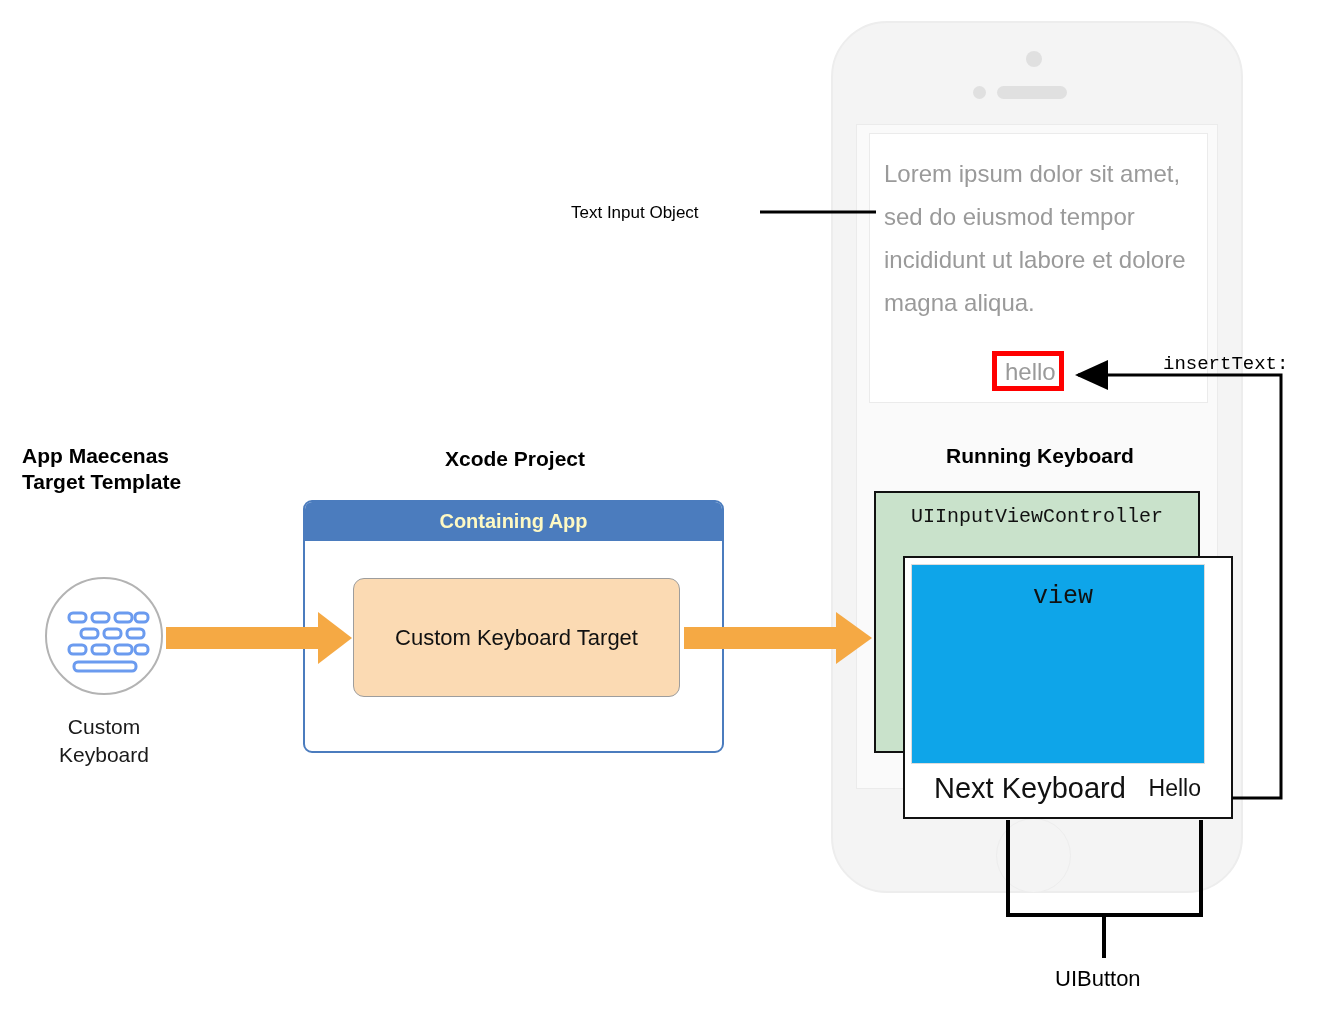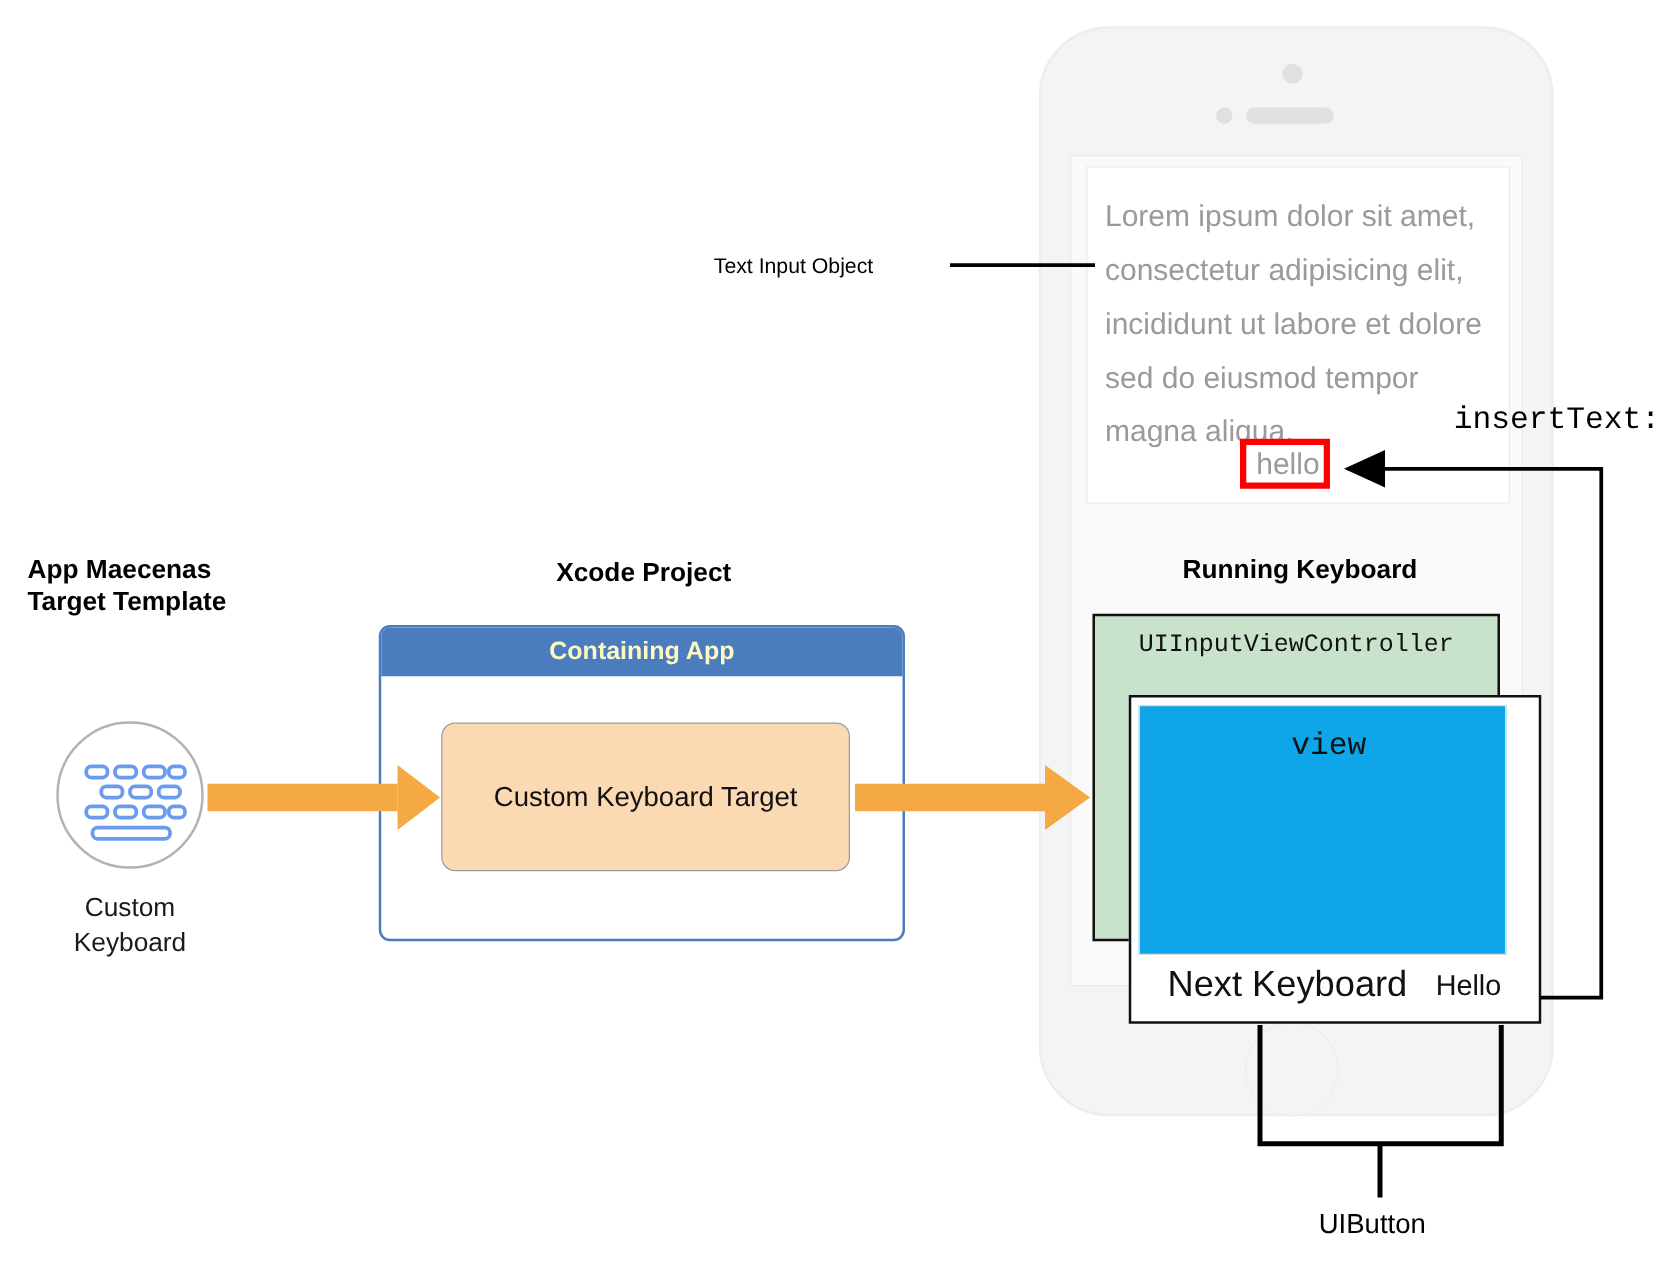--- a/index.html
+++ b/index.html
@@ -61,21 +61,21 @@
            border:2px solid #111;box-sizing:border-box;}
   #view-inner{left:6px;top:6px;width:294px;height:200px;background:#0ea5e9;border:1px solid #dcdcdc;box-sizing:border-box;}
   #view-label{left:0;top:16px;width:302px;text-align:center;
            font-family:"Liberation Mono",monospace;font-size:25px;line-height:32px;color:#111;}
   #btn-next{left:29px;top:215px;font-size:29px;line-height:30px;color:#111;}
   #btn-hello{right:30px;top:215px;font-size:23px;line-height:30px;color:#111;}
 
   
   .anno{font-size:17px;line-height:28px;color:#000;}
   #lbl-text-input{left:571px;top:199px;}
-  #lbl-insert{left:1163px;top:322px;font-family:"Liberation Mono",monospace;font-size:25px;}
+  #lbl-insert{left:1163px;top:350px;font-family:"Liberation Mono",monospace;font-size:19px;}
   #lbl-uibutton{left:1055px;top:965px;font-size:22px;}
 
   svg.overlay{position:absolute;left:0;top:0;width:1339px;height:1017px;pointer-events:none;}
 </style>
 </head>
 <body>
 
 <div class="stage">
 
   <div class="abs heading" id="tmpl-heading">
@@ -121,23 +121,22 @@
 
   <div class="abs" id="phone"></div>
   <div class="abs" id="phone-camera"></div>
   <div class="abs" id="phone-sensor"></div>
   <div class="abs" id="phone-speaker"></div>
   <div class="abs" id="phone-screen"></div>
   <div class="abs" id="phone-home"></div>
 
   <div class="abs" id="textfield">
     <div class="line">Lorem ipsum dolor sit amet,</div>
-    <div class="line">consectetur adipisicing elit,</div>
+    <div class="line">sed do eiusmod tempor</div>
     <div class="line">incididunt ut labore et dolore</div>
-    <div class="line">sed do eiusmod tempor</div>
     <div class="line">magna aliqua.</div>
   </div>
 
   <div class="abs" id="hello-highlight">
     <span>hello</span>
   </div>
 
   <div class="abs heading" id="running-heading">Running Keyboard</div>
 
   <div class="abs" id="uiinputvc">

